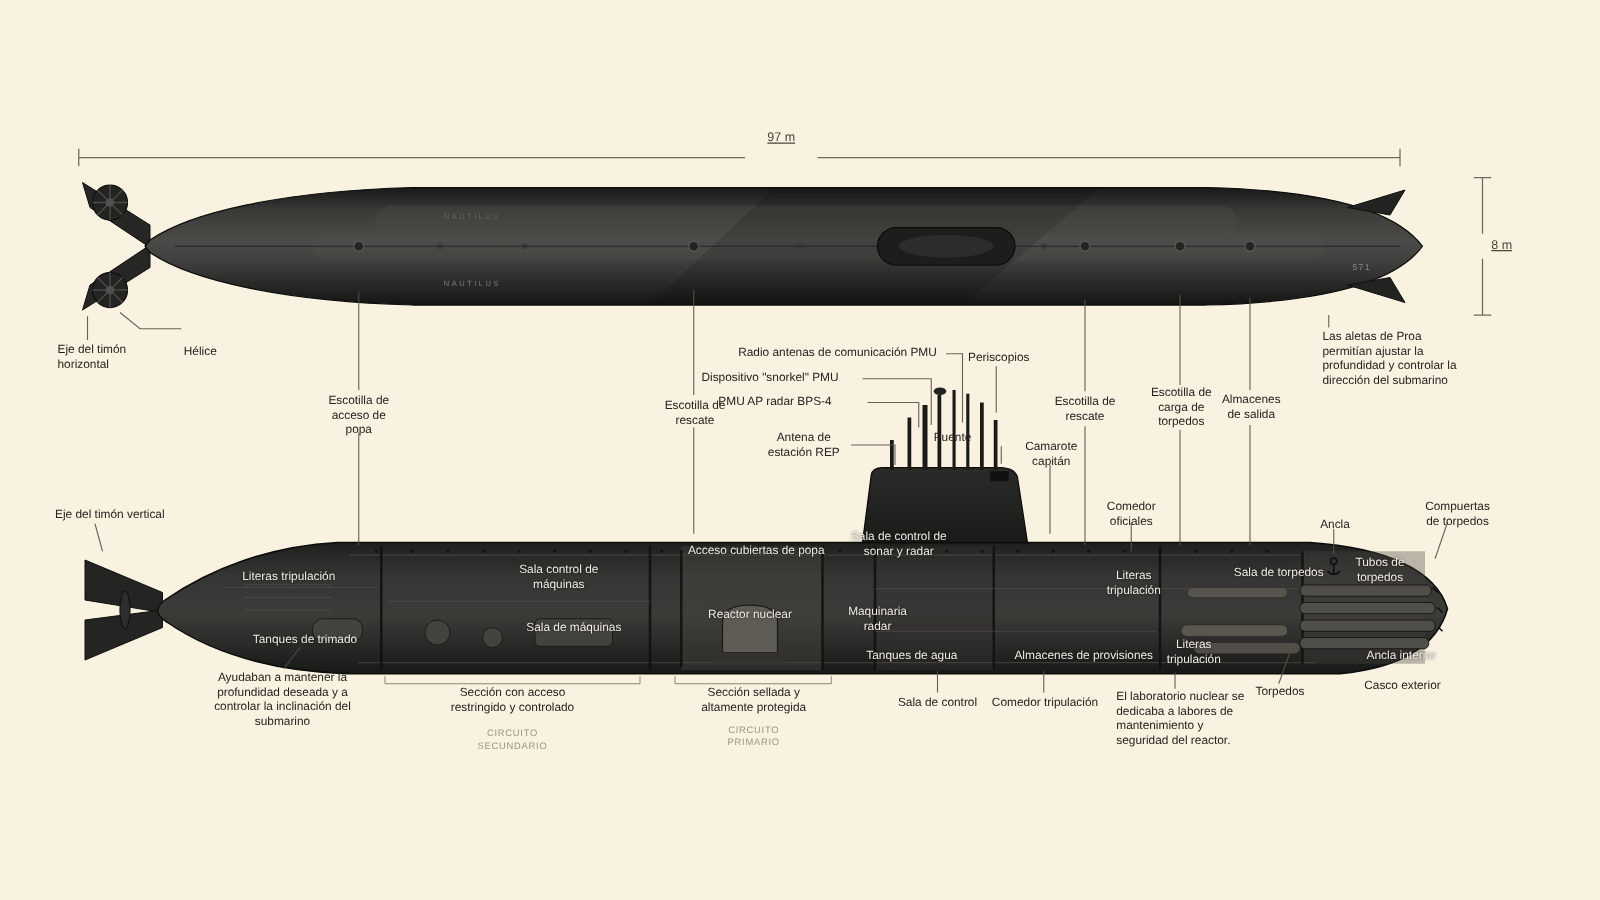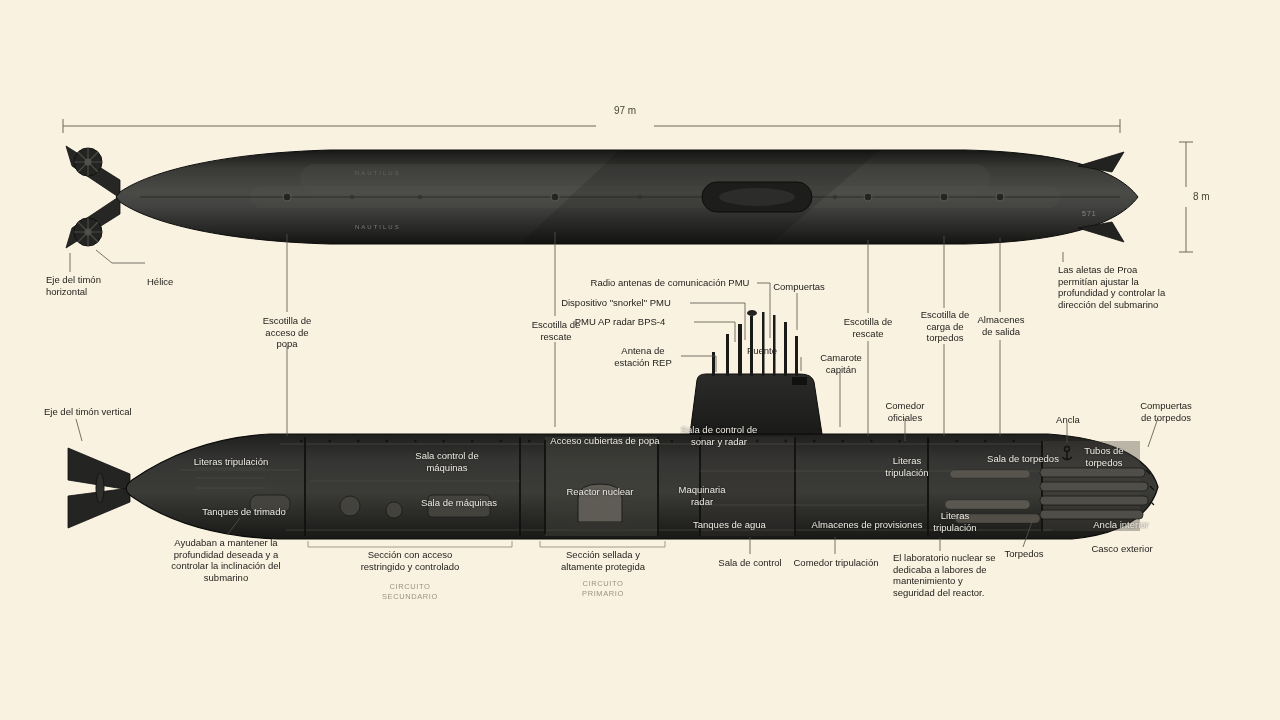--- a/index.html
+++ b/index.html
@@ -5,21 +5,21 @@
 <style>
   html,body{margin:0;padding:0;}
   .stage{position:relative;width:1280px;height:720px;background:#f9f2e1;overflow:hidden;
          font-family:"Liberation Sans", sans-serif;}
   .art{position:absolute;left:0;top:0;}
   .lbl{position:absolute;font-size:9.5px;line-height:1.22;color:#25231f;text-align:center;}
   .left{text-align:left;}
   .right{}
   .nw{white-space:nowrap;}
   .w{color:#efece4;text-shadow:0 0 2px rgba(0,0,0,.65);}
-  .dim{color:#4a4538;font-size:10px;}
+  .dim{color:#4a4538;font-size:10px;text-decoration:underline;}
   .gray{color:#9a937f;font-size:7.5px;letter-spacing:.6px;text-transform:uppercase;line-height:1.35;}
   .mark{font-size:6px;letter-spacing:2px;fill:#7d7d76;}
   .hullnum{font-size:7px;letter-spacing:1px;fill:#8a8a82;}
 </style>
 </head>
 <body>
 
 <div class="stage">
 
 <svg class="art" width="1280" height="720" viewBox="0 0 1280 720">
@@ -174,21 +174,21 @@
   <div class="lbl dim left nw" style="left:1193px;top:191px;width:30px">8 m</div>
 
   <div class="lbl left nw" style="left:147px;top:276px;width:60px">Hélice</div>
   <div class="lbl left" style="left:46px;top:274px;width:72px">Eje del timón horizontal</div>
   <div class="lbl" style="left:255px;top:315px;width:64px">Escotilla de acceso de popa</div>
   <div class="lbl" style="left:527px;top:319px;width:58px">Escotilla de rescate</div>
   <div class="lbl right nw" style="left:586px;top:277px;width:168px">Radio antenas de comunicación PMU</div>
   <div class="lbl right nw" style="left:546px;top:297px;width:140px">Dispositivo "snorkel" PMU</div>
   <div class="lbl right nw" style="left:550px;top:316px;width:140px">PMU AP radar BPS-4</div>
   <div class="lbl right" style="left:608px;top:345px;width:70px">Antena de estación REP</div>
-  <div class="lbl nw" style="left:768px;top:281px;width:62px">Compuertas</div>
+  <div class="lbl nw" style="left:768px;top:281px;width:62px">Periscopios</div>
   <div class="lbl nw" style="left:741px;top:345px;width:42px">Puente</div>
   <div class="lbl" style="left:812px;top:352px;width:58px">Camarote capitán</div>
   <div class="lbl" style="left:839px;top:316px;width:58px">Escotilla de rescate</div>
   <div class="lbl" style="left:914px;top:309px;width:62px">Escotilla de carga de torpedos</div>
   <div class="lbl" style="left:972px;top:314px;width:58px">Almacenes de salida</div>
   <div class="lbl left" style="left:1058px;top:264px;width:120px">Las aletas de Proa permitían ajustar la profundidad y controlar la dirección del submarino</div>
   <div class="lbl left nw" style="left:44px;top:406px;width:100px">Eje del timón vertical</div>
   <div class="lbl" style="left:876px;top:400px;width:58px">Comedor oficiales</div>
   <div class="lbl nw" style="left:1049px;top:414px;width:38px">Ancla</div>
   <div class="lbl right" style="left:1134px;top:400px;width:64px">Compuertas de torpedos</div>

